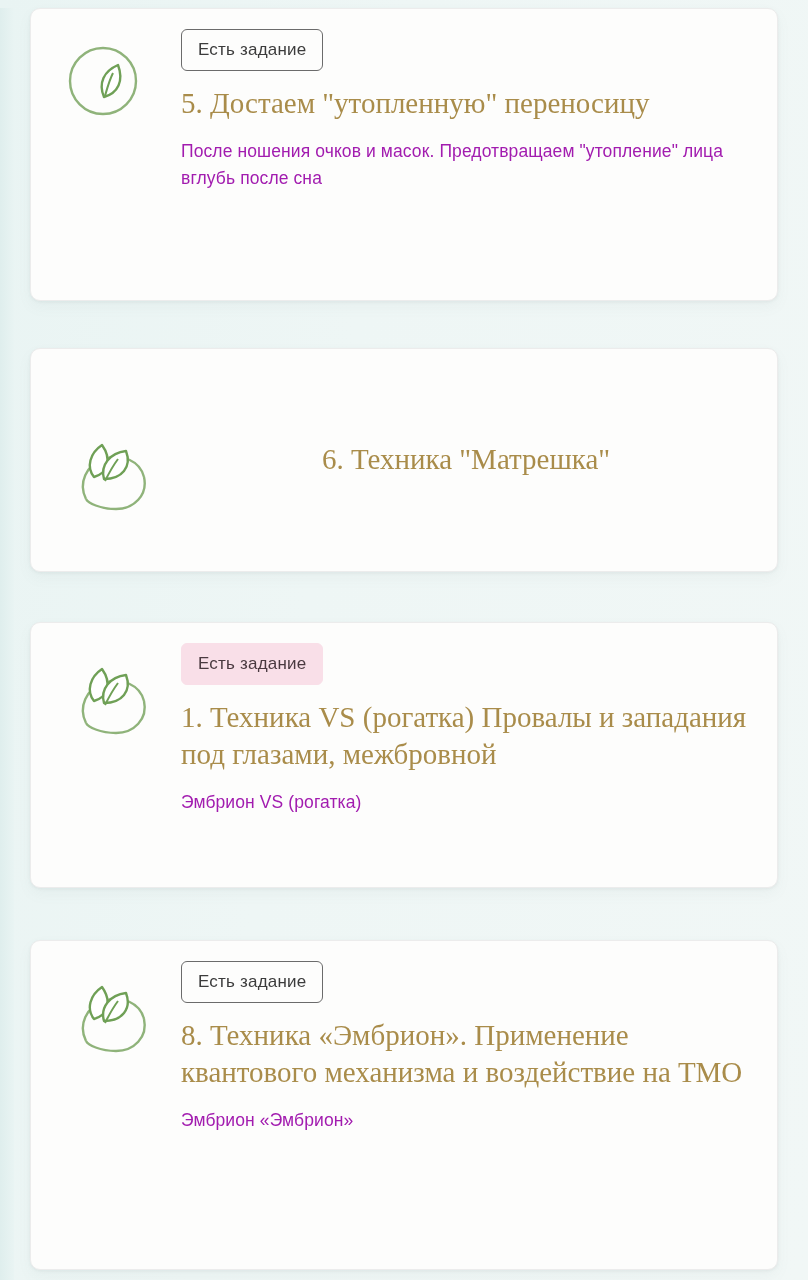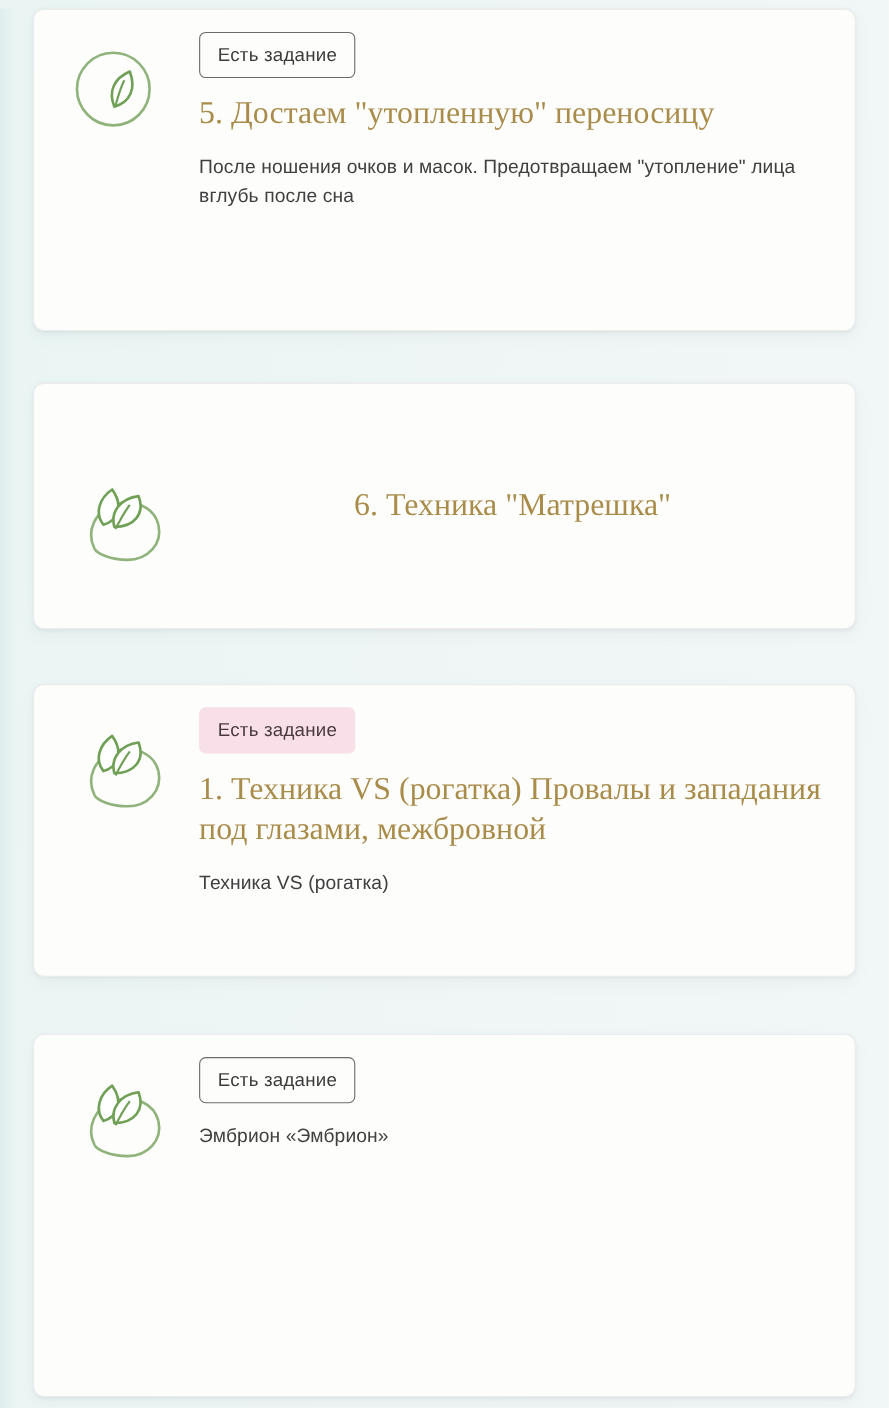--- a/index.html
+++ b/index.html
@@ -76,21 +76,21 @@
     font-weight: 400;
   }
   .card-title.centered {
     text-align: center;
     margin: 0;
   }
   .card-desc {
     margin: 16px 0 0 0;
     font-size: 17.5px;
     line-height: 1.55;
-    color: #404040;
+    color: #a21caf;
     letter-spacing: 0.1px;
   }
   
   .card-1 { margin-top: 8px; min-height: 293px; }
   .card-2 { margin-top: 47px; min-height: 222px; align-items: center; }
   .card-2 .card-body { padding: 0 26px 0 0; display: flex; align-items: center; min-height: 222px;}
   .card-3 { margin-top: 50px; min-height: 266px; }
   .card-4 { margin-top: 52px; min-height: 330px; }
 
   .leaf-wrap {
@@ -148,34 +148,35 @@
           <path d="M88 56 C92 74 78 88 60 88 C44 88 32 82 30 78" fill="none" stroke="#8fb37a" stroke-width="2.4"></path>
           <path d="M46 24 C34 32 30 46 38 56 C52 52 56 38 46 24 Z" fill="#ffffff" stroke="#6fa056" stroke-width="2.4" stroke-linejoin="round"></path>
           <path d="M70 30 C54 32 44 44 48 58 C66 58 76 46 70 30 Z" fill="#ffffff" stroke="#6fa056" stroke-width="2.4" stroke-linejoin="round"></path>
           <path d="M62 38 C56 46 52 54 49 60" fill="none" stroke="#6fa056" stroke-width="2"></path>
         </svg>
       </span>
     </div>
     <div class="card-body">
       <span class="badge pink">Есть задание</span>
       <h2 class="card-title">1. Техника VS (рогатка) Провалы и западания под глазами, межбровной</h2>
-      <p class="card-desc">Техника VS (рогатка)</p>
+      <p class="card-desc">Эмбрион VS (рогатка)</p>
     </div>
   </div>
 
   <div class="card card-4">
     <div class="card-icon">
       <span class="leaf-wrap">
         <svg width="110" height="110" viewBox="0 0 110 110">
           <path d="M30 78 C22 62 30 44 48 38 C66 32 84 40 88 56" fill="none" stroke="#8fb37a" stroke-width="2.4"></path>
           <path d="M88 56 C92 74 78 88 60 88 C44 88 32 82 30 78" fill="none" stroke="#8fb37a" stroke-width="2.4"></path>
           <path d="M46 24 C34 32 30 46 38 56 C52 52 56 38 46 24 Z" fill="#ffffff" stroke="#6fa056" stroke-width="2.4" stroke-linejoin="round"></path>
           <path d="M70 30 C54 32 44 44 48 58 C66 58 76 46 70 30 Z" fill="#ffffff" stroke="#6fa056" stroke-width="2.4" stroke-linejoin="round"></path>
           <path d="M62 38 C56 46 52 54 49 60" fill="none" stroke="#6fa056" stroke-width="2"></path>
         </svg>
       </span>
     </div>
     <div class="card-body">
       <span class="badge outline">Есть задание</span>
+      <h2 class="card-title">8. Техника «Эмбрион». Применение квантового механизма и воздействие на ТМО</h2>
       <p class="card-desc">Эмбрион «Эмбрион»</p>
     </div>
   </div>
 </div>
 
 </body></html>

